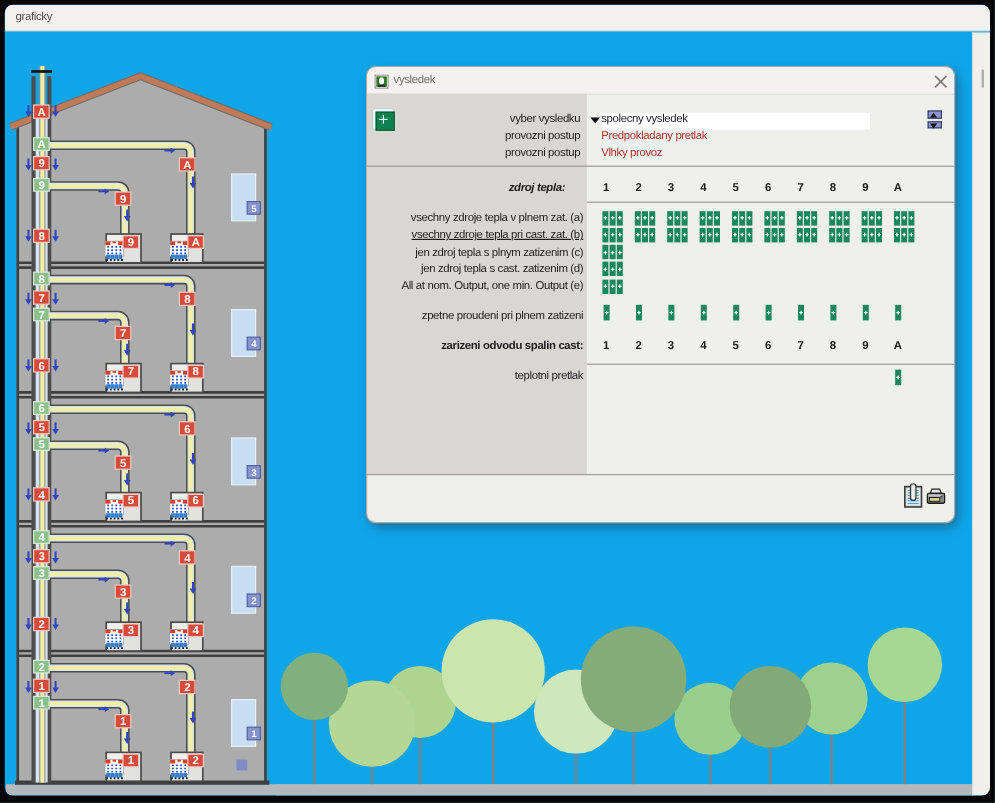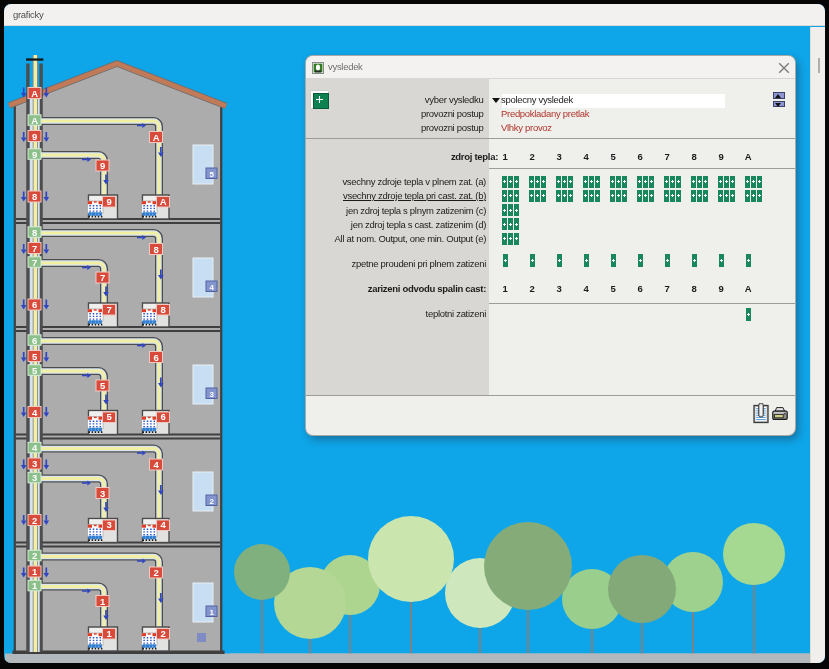--- a/index.html
+++ b/index.html
@@ -466,21 +466,21 @@
   <div style="position:absolute;left:195px;top:51px;color:#b0342c;">Predpokladany pretlak</div>
   <div style="position:absolute;left:195px;top:65px;color:#b0342c;">Vlhky provoz</div>
 
   <div class="spin" style="top:36px;">
         <i style="top:1px;border-bottom:4.2px solid #111;"></i>
       </div>
   <div class="spin" style="top:44.5px;">
         <i style="top:1.2px;border-top:4.2px solid #111;"></i>
       </div>
 
-  <div style="position:absolute;right:297px;top:94px;white-space:nowrap;font-weight:bold;">zdroj tepla:</div>
+  <div style="position:absolute;right:324px;top:94px;white-space:nowrap;font-weight:bold;font-style:italic;">zdroj tepla:</div>
   <span style="position:absolute;left:187px;top:94px;width:24px;text-align:center;font-weight:bold;">1</span>
       <span style="position:absolute;left:214px;top:94px;width:24px;text-align:center;font-weight:bold;">2</span>
       <span style="position:absolute;left:241px;top:94px;width:24px;text-align:center;font-weight:bold;">3</span>
       <span style="position:absolute;left:268px;top:94px;width:24px;text-align:center;font-weight:bold;">4</span>
       <span style="position:absolute;left:295px;top:94px;width:24px;text-align:center;font-weight:bold;">5</span>
       <span style="position:absolute;left:322px;top:94px;width:24px;text-align:center;font-weight:bold;">6</span>
       <span style="position:absolute;left:349px;top:94px;width:24px;text-align:center;font-weight:bold;">7</span>
       <span style="position:absolute;left:376px;top:94px;width:24px;text-align:center;font-weight:bold;">8</span>
       <span style="position:absolute;left:403px;top:94px;width:24px;text-align:center;font-weight:bold;">9</span>
       <span style="position:absolute;left:430px;top:94px;width:24px;text-align:center;font-weight:bold;">A</span>
@@ -494,21 +494,21 @@
       <span style="position:absolute;left:376px;top:226px;width:24px;text-align:center;font-weight:bold;">8</span>
       <span style="position:absolute;left:403px;top:226px;width:24px;text-align:center;font-weight:bold;">9</span>
       <span style="position:absolute;left:430px;top:226px;width:24px;text-align:center;font-weight:bold;">A</span>
   <div style="position:absolute;right:309px;top:119px;white-space:nowrap;">vsechny zdroje tepla v plnem zat. (a)</div>
       <div style="position:absolute;right:309px;top:133px;white-space:nowrap;text-decoration:underline;">vsechny zdroje tepla pri cast. zat. (b)</div>
       <div style="position:absolute;right:309px;top:148px;white-space:nowrap;">jen zdroj tepla s plnym zatizenim (c)</div>
       <div style="position:absolute;right:309px;top:162px;white-space:nowrap;">jen zdroj tepla s cast. zatizenim (d)</div>
       <div style="position:absolute;right:309px;top:176px;white-space:nowrap;">All at nom. Output, one min. Output (e)</div>
       <div style="position:absolute;right:309px;top:201px;white-space:nowrap;">zpetne proudeni pri plnem zatizeni</div>
       <div style="position:absolute;right:309px;top:226px;white-space:nowrap;font-weight:bold;">zarizeni odvodu spalin cast:</div>
-      <div style="position:absolute;right:309px;top:251px;white-space:nowrap;">teplotni zatizeni</div>
+      <div style="position:absolute;right:309px;top:251px;white-space:nowrap;">teplotni pretlak</div>
   <i class="t" style="left:196.0px;top:119.5px;"></i>
       <i class="t" style="left:202.1px;top:119.5px;"></i>
       <i class="t" style="left:208.2px;top:119.5px;"></i>
       <i class="t" style="left:223.0px;top:119.5px;"></i>
       <i class="t" style="left:229.1px;top:119.5px;"></i>
       <i class="t" style="left:235.2px;top:119.5px;"></i>
       <i class="t" style="left:250.0px;top:119.5px;"></i>
       <i class="t" style="left:256.1px;top:119.5px;"></i>
       <i class="t" style="left:262.2px;top:119.5px;"></i>
       <i class="t" style="left:277.0px;top:119.5px;"></i>

